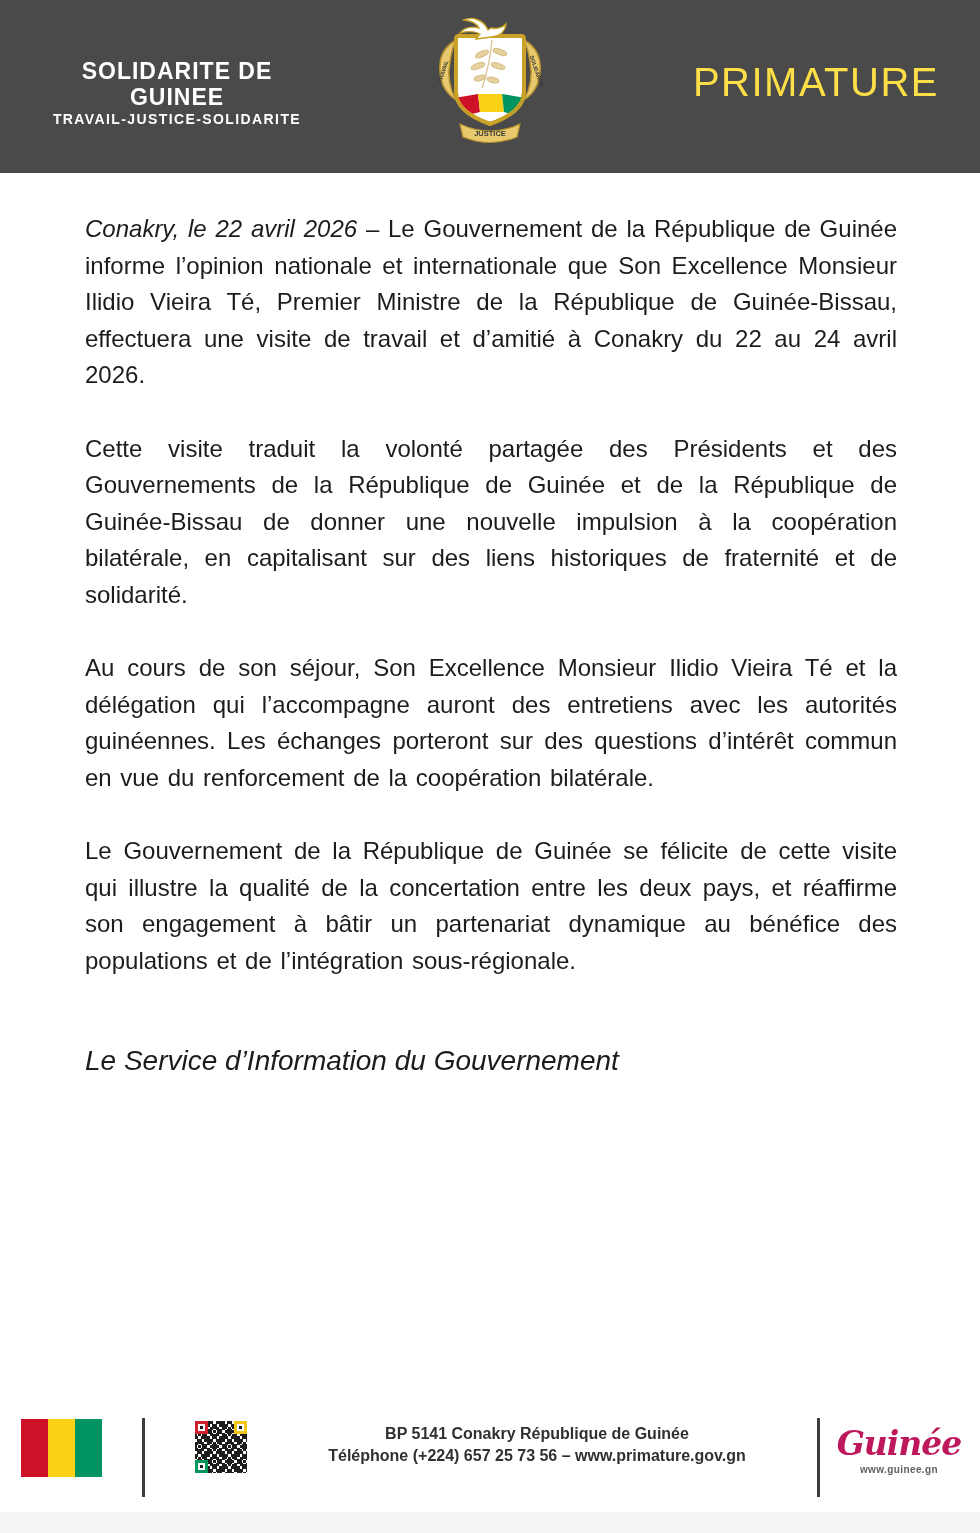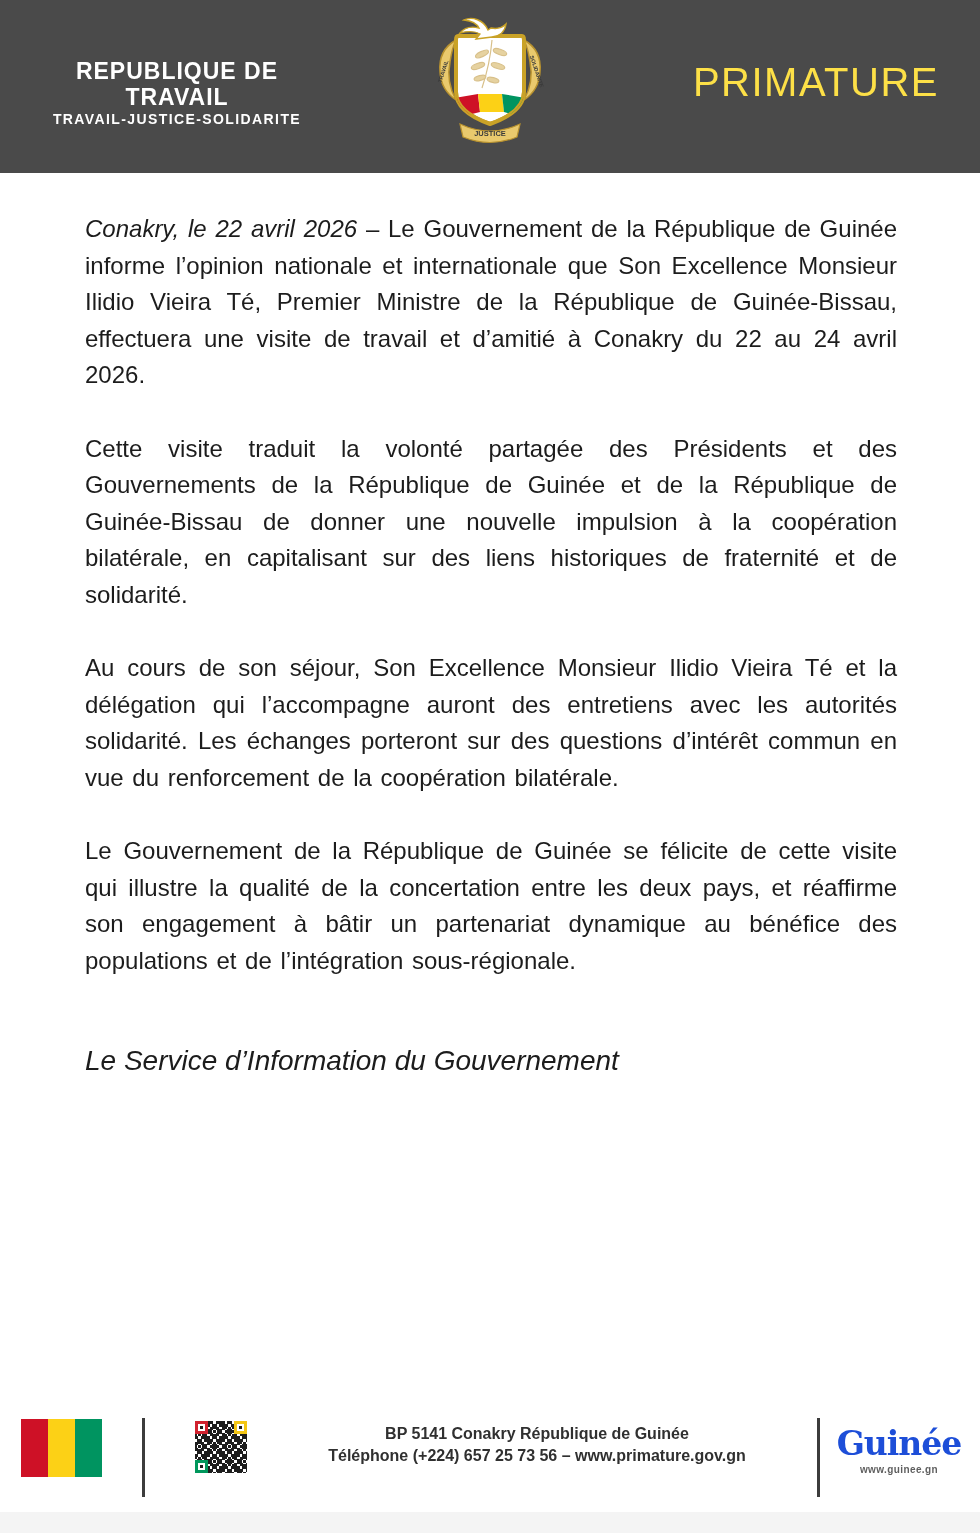--- a/index.html
+++ b/index.html
@@ -85,39 +85,39 @@
 
   .address {
     position:absolute; left:262px; top:9px; width:550px;
     text-align:center;
     font-size:16px; font-weight:bold; line-height:21.5px; color:#303030;
   }
 
   .brand { position:absolute; left:836px; top:12px; width:126px; text-align:center; }
   .brand-script {
     font-family:"DejaVu Serif", serif;
-    font-weight:bold;
-    font-size:33px; line-height:36px; color:#1d4ed8;
+    font-style:italic; font-weight:bold;
+    font-size:33px; line-height:36px; color:#be185d;
     letter-spacing:-1px;
   }
   .brand-url { margin-top:2px; font-size:10px; font-weight:bold; color:#5f5f5f; letter-spacing:0.4px; }
 
   .bottom-strip {
     position:absolute; left:0; bottom:0; width:100%; height:21px;
     background:#f4f4f4;
   }
 </style>
 </head>
 <body>
 
 <div class="page">
 
   <div class="header">
     <div class="header-left">
-      <div class="republic-title">REPUBLIQUE DE TRAVAIL</div>
+      <div class="republic-title">SOLIDARITE DE GUINEE</div>
       <div class="republic-motto">TRAVAIL-JUSTICE-SOLIDARITE</div>
     </div>
 
     <div class="emblem-wrap">
       <svg viewBox="0 0 120 155" width="120" height="155">
 
         <path d="M26 34 Q8 44 10 66 Q11 84 26 94 Q16 76 20 56 Q22 42 26 34 Z" fill="#e9c96d" stroke="#b8922f" stroke-width="1.5"></path>
         <path d="M94 34 Q112 44 110 66 Q109 84 94 94 Q104 76 100 56 Q98 42 94 34 Z" fill="#e9c96d" stroke="#b8922f" stroke-width="1.5"></path>
 
         <defs>
@@ -160,21 +160,21 @@
 
   <div class="content">
     <div class="doc-title">COMMUNIQUÉ DE PRESSE</div>
 
     <div class="doc-subtitle">Visite de travail et d’amitié à Conakry de Son Excellence Monsieur Ilidio Vieira Té, Premier Ministre de la République de Guinée-Bissau</div>
 
     <p class="para"><span class="lead-italic">Conakry, le 22 avril 2026</span><span> – Le Gouvernement de la République de Guinée informe l’opinion nationale et internationale que Son Excellence Monsieur Ilidio Vieira Té, Premier Ministre de la République de Guinée-Bissau, effectuera une visite de travail et d’amitié à Conakry du 22 au 24 avril 2026.</span></p>
 
     <p class="para">Cette visite traduit la volonté partagée des Présidents et des Gouvernements de la République de Guinée et de la République de Guinée-Bissau de donner une nouvelle impulsion à la coopération bilatérale, en capitalisant sur des liens historiques de fraternité et de solidarité.</p>
 
-    <p class="para">Au cours de son séjour, Son Excellence Monsieur Ilidio Vieira Té et la délégation qui l’accompagne auront des entretiens avec les autorités solidarité. Les échanges porteront sur des questions d’intérêt commun en vue du renforcement de la coopération bilatérale.</p>
+    <p class="para">Au cours de son séjour, Son Excellence Monsieur Ilidio Vieira Té et la délégation qui l’accompagne auront des entretiens avec les autorités guinéennes. Les échanges porteront sur des questions d’intérêt commun en vue du renforcement de la coopération bilatérale.</p>
 
     <p class="para">Le Gouvernement de la République de Guinée se félicite de cette visite qui illustre la qualité de la concertation entre les deux pays, et réaffirme son engagement à bâtir un partenariat dynamique au bénéfice des populations et de l’intégration sous-régionale.</p>
 
     <div class="signature">Le Service d’Information du Gouvernement</div>
   </div>
 
   <div class="footer">
     <div class="flag">
       <div style="background:#CE1126"></div>
       <div style="background:#FCD116"></div>

